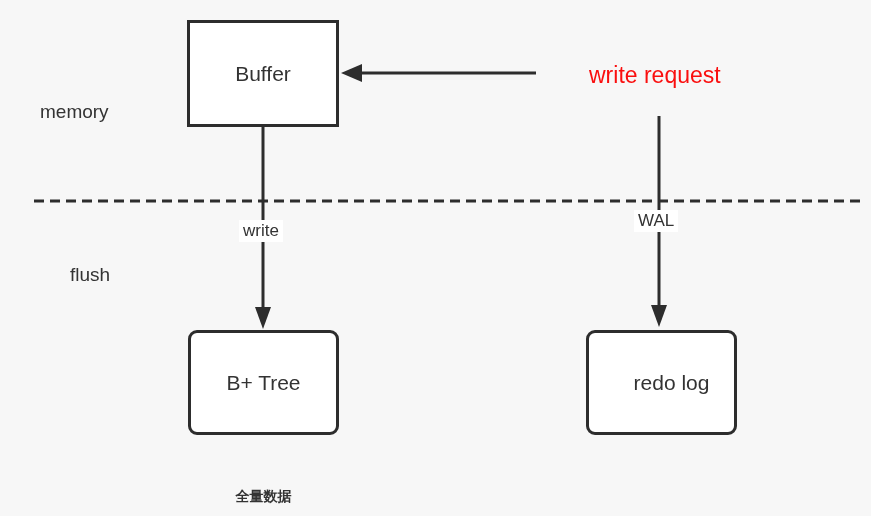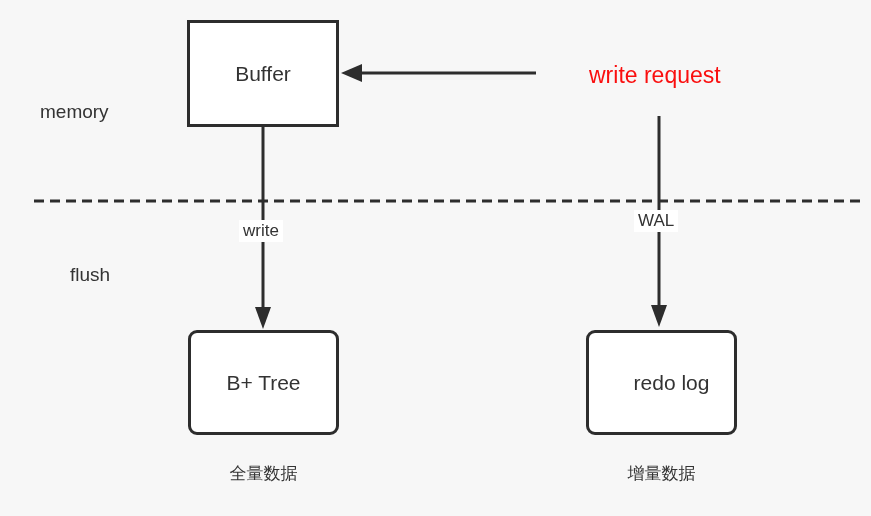--- a/index.html
+++ b/index.html
@@ -51,25 +51,25 @@
     justify-content: center;
     font-size: 21px;
     color: var(--text);
   }
   .buffer  { left: 187px; top: 20px;  width: 152px; height: 107px; }
   .bptree  { left: 188px; top: 330px; width: 151px; height: 105px; border-radius: 9px; align-items: center; }
   .redolog { left: 586px; top: 330px; width: 151px; height: 105px; border-radius: 9px; padding-left: 20px; }
   .caption {
     position: absolute;
     z-index: 2;
-    top: 462px;
+    top: 488px;
     width: 151px;
     text-align: center;
-    font-size: 17px;
-    font-weight: 400;
+    font-size: 14px;
+    font-weight: 700;
     color: var(--text);
     white-space: nowrap;
   }
   .caption-left  { left: 188px; }
   .caption-right { left: 586px; }
   .edge-label {
     position: absolute;
     z-index: 2;
     color: var(--text);
     white-space: nowrap;
@@ -122,19 +122,18 @@
     <span>Buffer</span>
   </div>
   <div class="node bptree">
     <span>B+ Tree</span>
   </div>
   <div class="node redolog">
     <span>redo log</span>
   </div>
 
   <div class="caption caption-left">全量数据</div>
-  <div class="caption caption-right">增量数据</div>
 
   <div class="edge-label write-request">write request</div>
   <div class="edge-label flush">write</div>
   <div class="edge-label wal">WAL</div>
 
 </div>
 
 </body></html>

